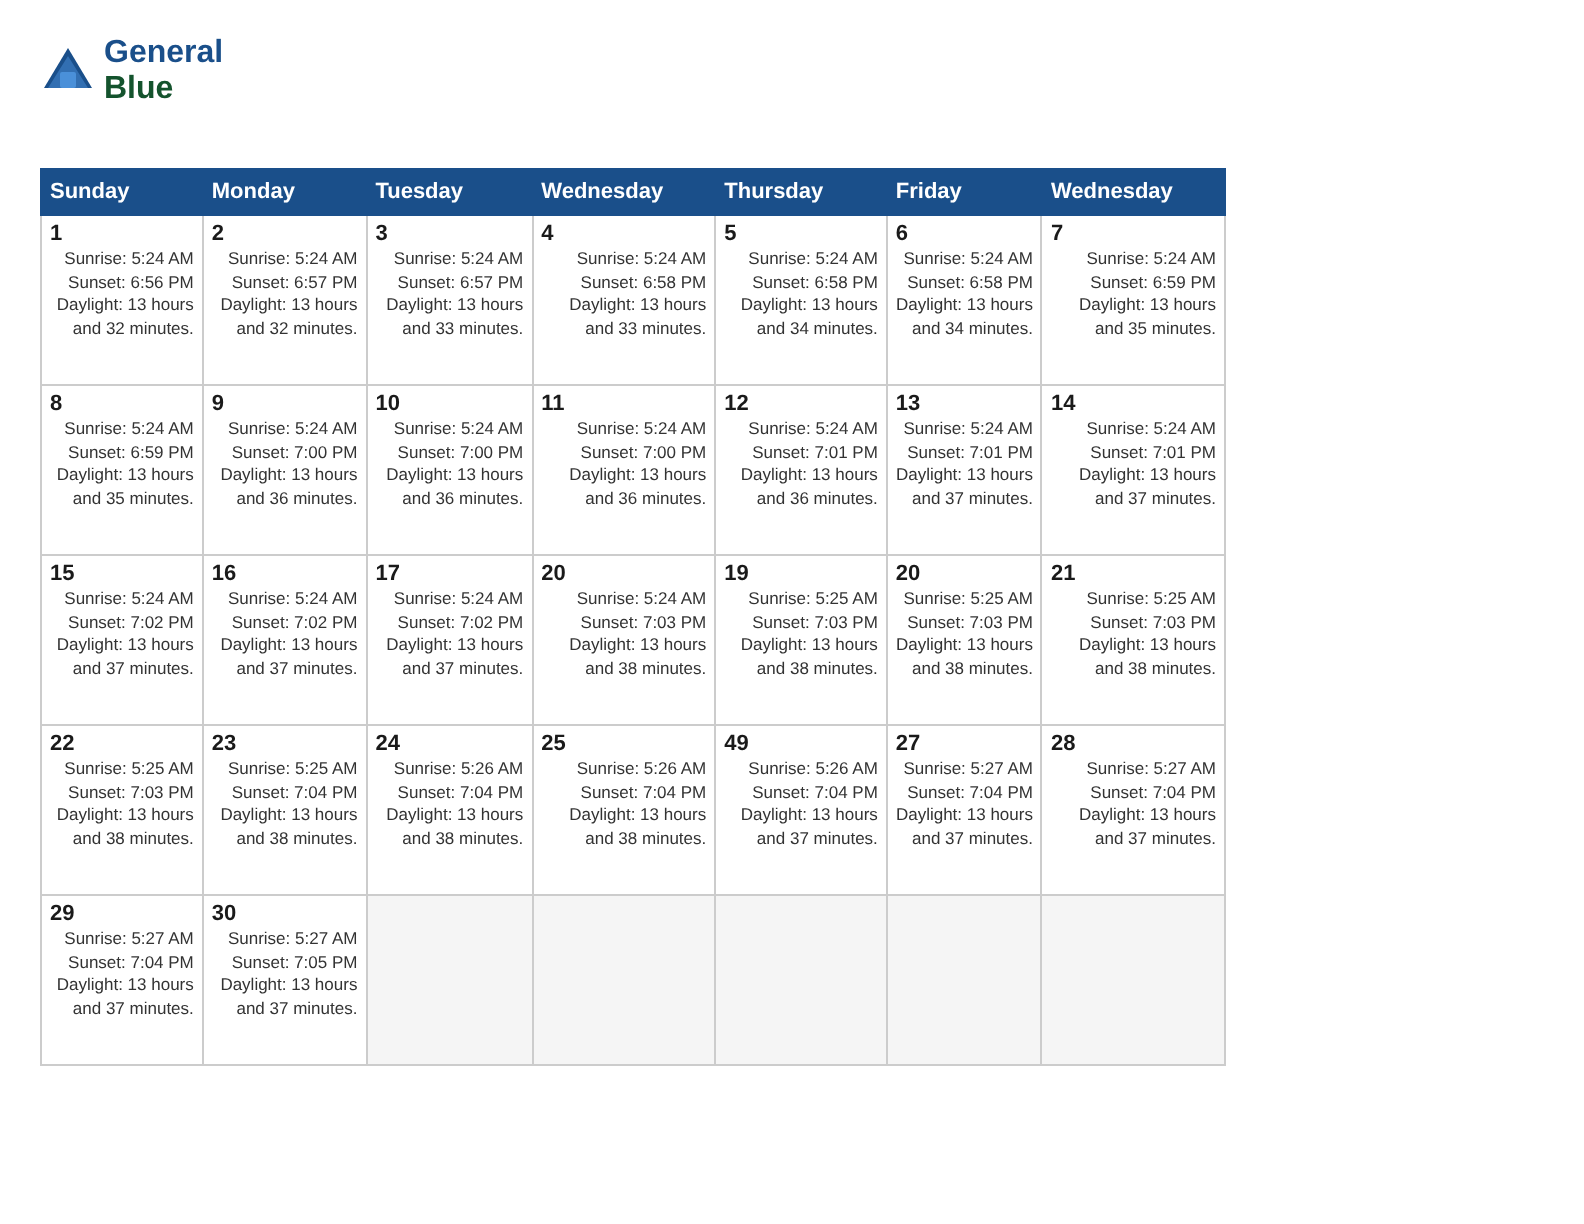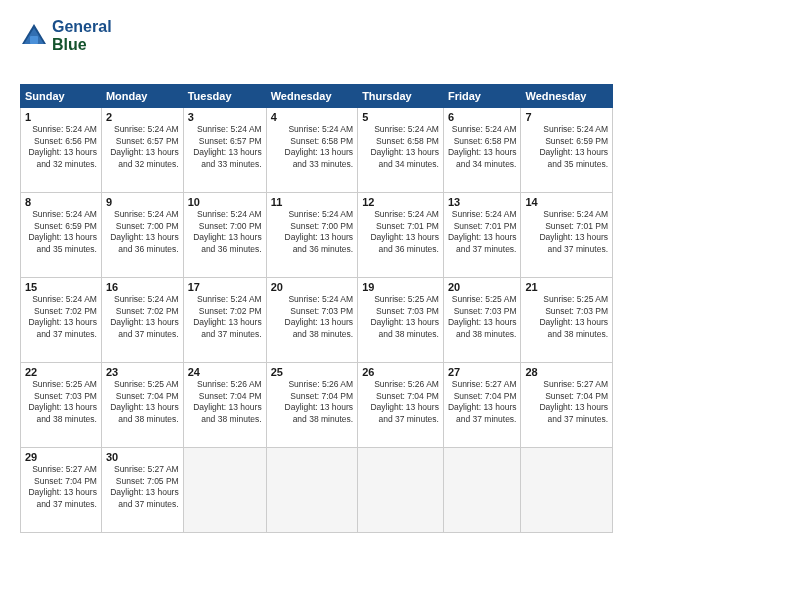--- a/index.html
+++ b/index.html
@@ -222,21 +222,21 @@
           </td>
           <td>
             <span class="day-number">24</span>
             <div class="day-info">Sunrise: 5:26 AM<br>Sunset: 7:04 PM<br>Daylight: 13 hours and 38 minutes.</div>
           </td>
           <td>
             <span class="day-number">25</span>
             <div class="day-info">Sunrise: 5:26 AM<br>Sunset: 7:04 PM<br>Daylight: 13 hours and 38 minutes.</div>
           </td>
           <td>
-            <span class="day-number">26</span>
+            <span class="day-number">49</span>
             <div class="day-info">Sunrise: 5:26 AM<br>Sunset: 7:04 PM<br>Daylight: 13 hours and 37 minutes.</div>
           </td>
           <td>
             <span class="day-number">27</span>
             <div class="day-info">Sunrise: 5:27 AM<br>Sunset: 7:04 PM<br>Daylight: 13 hours and 37 minutes.</div>
           </td>
           <td>
             <span class="day-number">28</span>
             <div class="day-info">Sunrise: 5:27 AM<br>Sunset: 7:04 PM<br>Daylight: 13 hours and 37 minutes.</div>
           </td>

